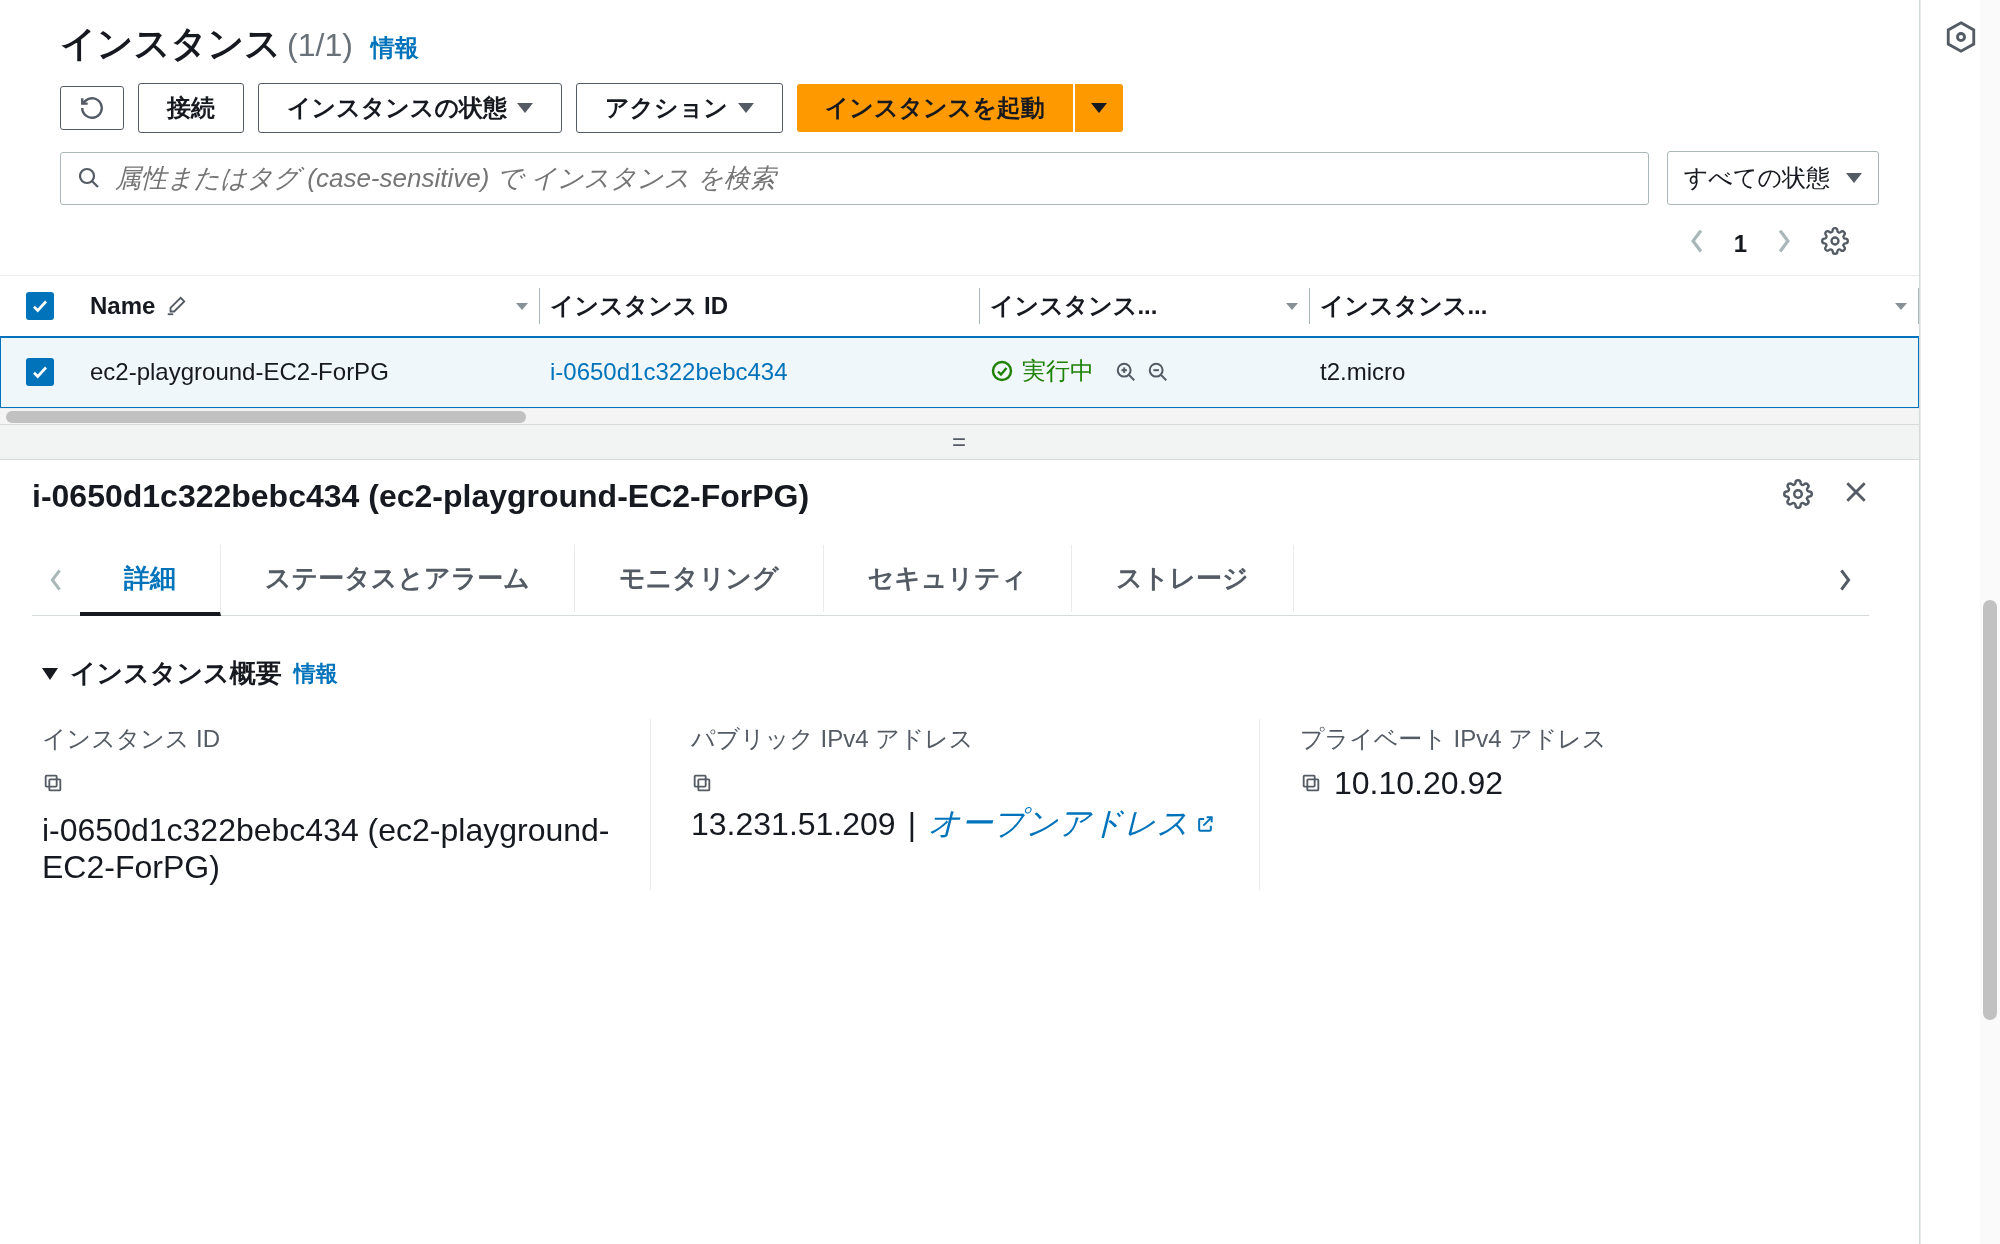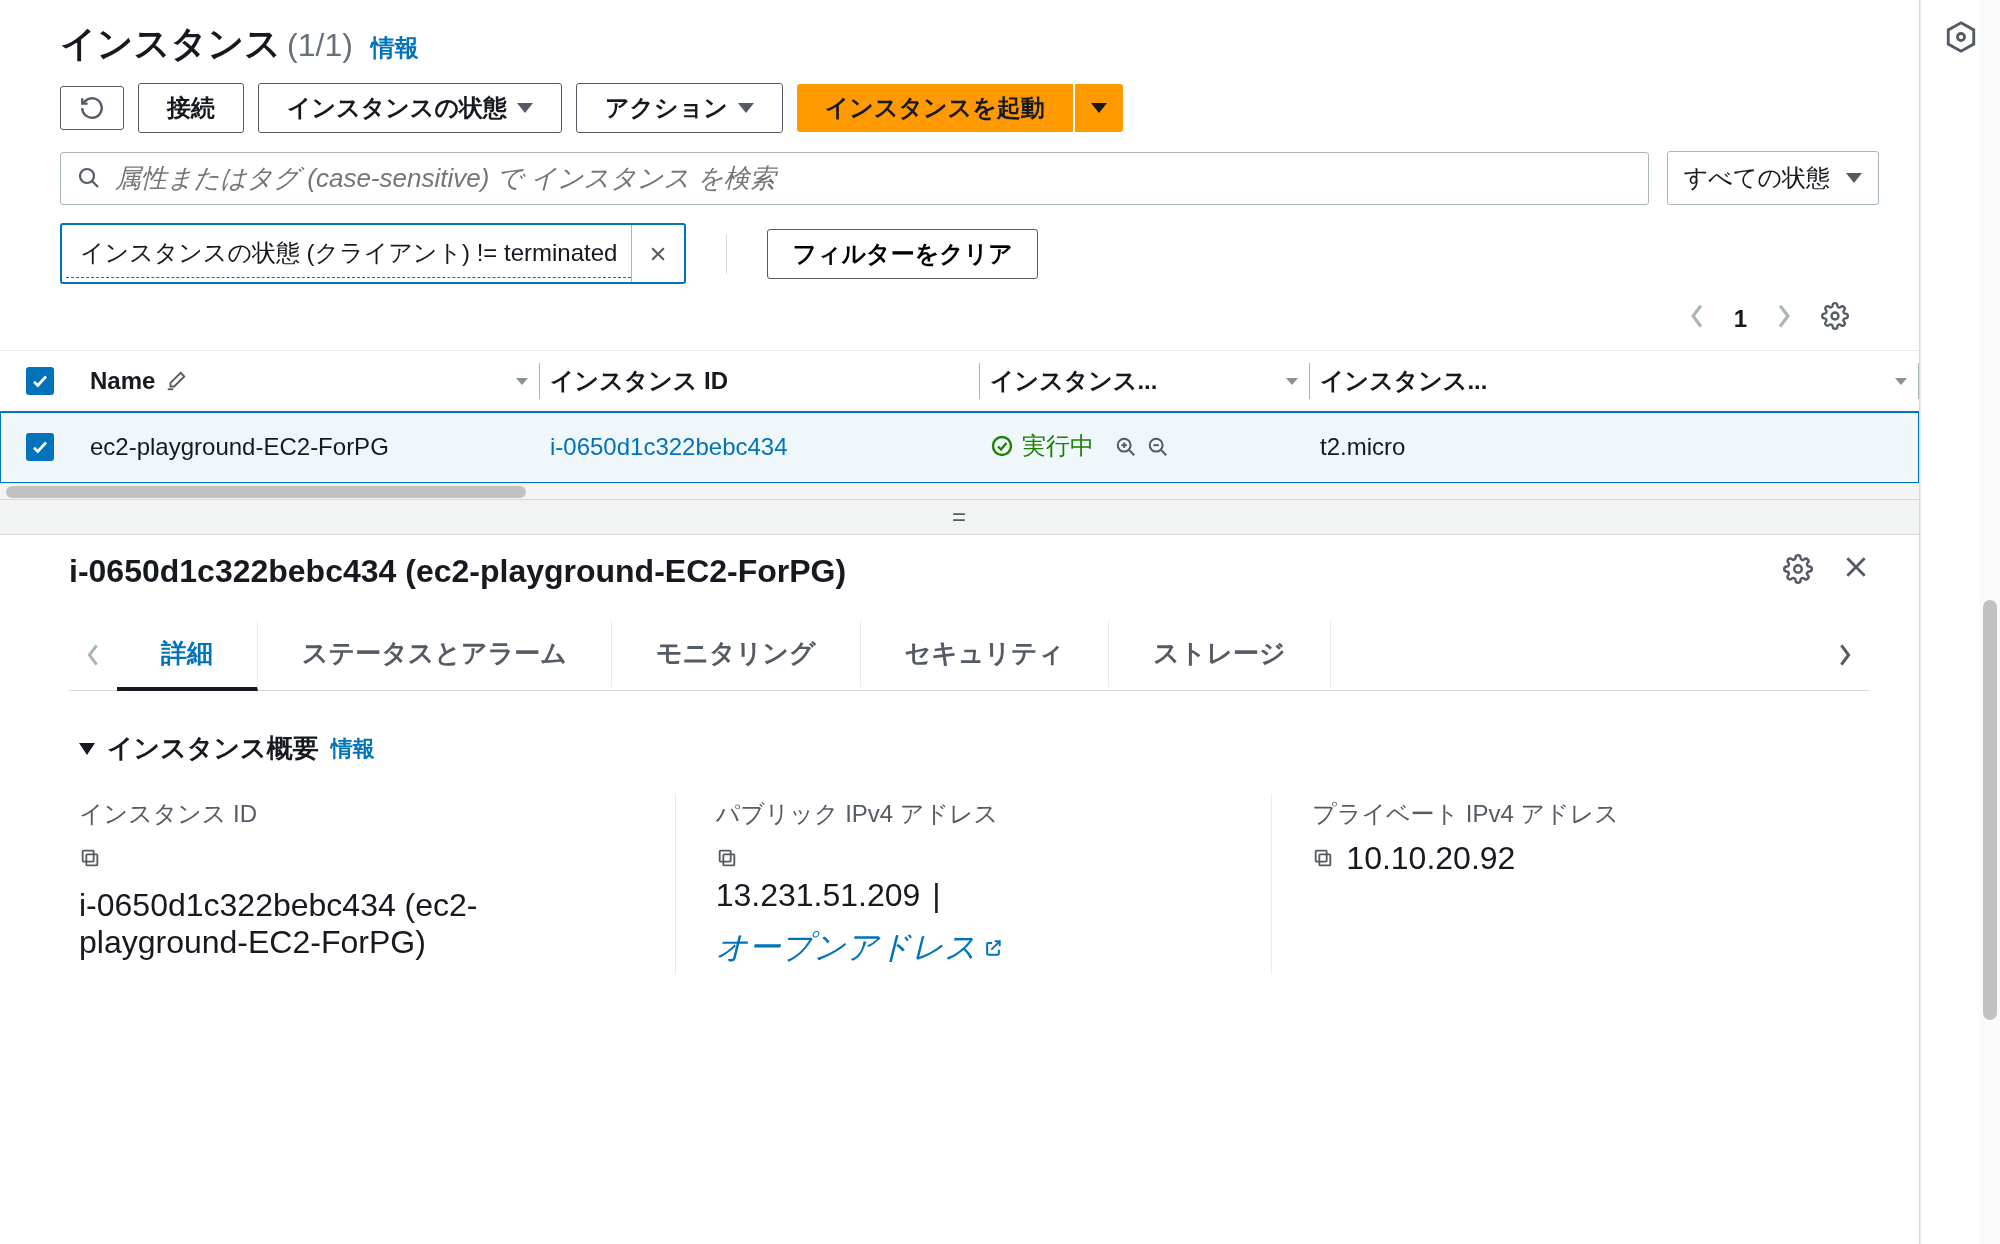--- a/index.html
+++ b/index.html
@@ -168,21 +168,21 @@
   }
 
   .split-handle {
     height: 36px; display: flex; align-items: center; justify-content: center;
     background: #f2f3f3; border-top: 1px solid #d5dbdb; border-bottom: 1px solid #d5dbdb;
     color: #545b64; font-size: 24px; cursor: row-resize;
     letter-spacing: 1px;
   }
 
   .detail-pane {
-    padding: 10px 50px 0 69px;
+    padding: 10px 50px 0 32px;
   }
   .detail-header {
     display: flex; justify-content: space-between; align-items: center;
     padding: 8px 0 10px;
   }
   .detail-header h2 { font-size: 32px; font-weight: 700; }
   .detail-header .icons { display: flex; gap: 30px; color: #545b64; }
   .detail-header .icons > * { cursor: pointer; }
 
   .tabs {
@@ -293,33 +293,20 @@
             </svg>
         </span>
         <input placeholder="属性またはタグ (case-sensitive) で インスタンス を検索" style="">
       </div>
       <div class="select-like">
         <span>すべての状態</span>
         <span class="caret-down"></span>
       </div>
     </div>
 
-    <div class="chip-row">
-      <div class="chip">
-        <span class="chip-text">インスタンスの状態 (クライアント) != terminated</span>
-        <span class="chip-close">
-          <svg width="20" height="20" viewBox="0 0 24 24" fill="none" stroke="#545b64" stroke-width="2.5">
-              <line x1="5" y1="5" x2="19" y2="19"></line>
-              <line x1="19" y1="5" x2="5" y2="19"></line>
-            </svg>
-        </span>
-      </div>
-      <div class="vdiv"></div>
-      <button class="clear-btn">フィルターをクリア</button>
-    </div>
   </div>
 
   <div class="pager">
     <span class="nav-arrow">
       <svg width="18" height="26" viewBox="0 0 12 20" fill="none" stroke="#aab7b8" stroke-width="2.5">
           <polyline points="9,2 3,10 9,18"></polyline>
         </svg>
     </span>
     <span class="page-num">1</span>
     <span class="nav-arrow">

